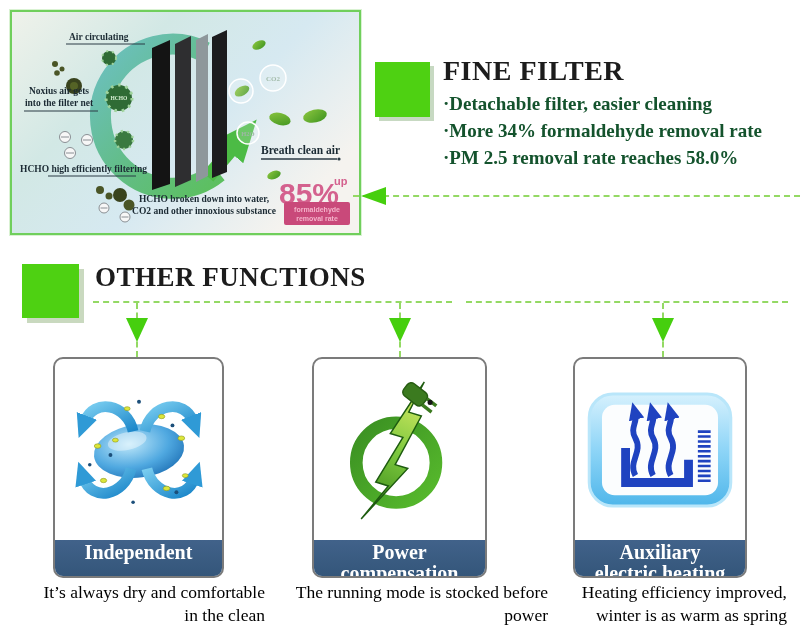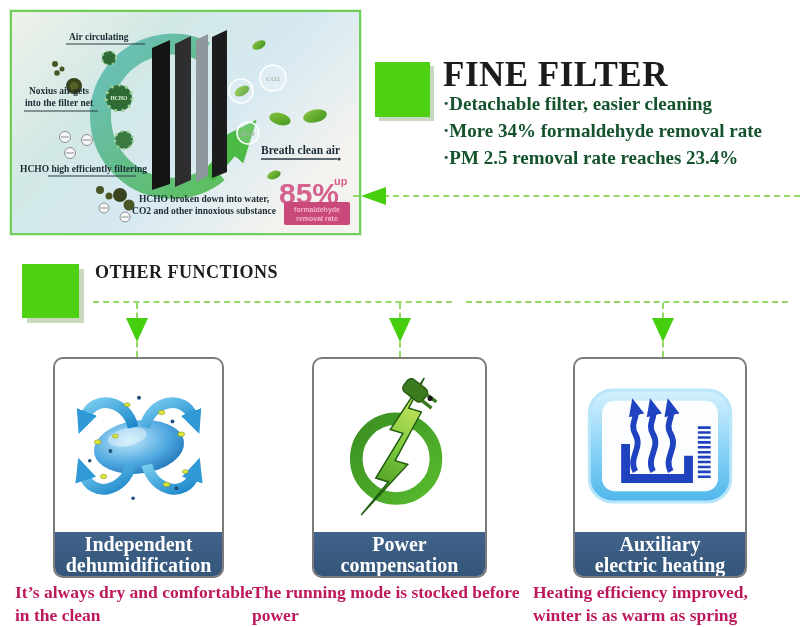--- a/index.html
+++ b/index.html
@@ -7,52 +7,52 @@
         font-family:"Liberation Serif", serif;}
 
   
   .hero{position:absolute;left:10px;top:10px;width:347px;height:221px;
         border:2px solid #70cf5c;box-shadow:0 0 0 1px #d9f2d2;}
   .hero svg{display:block;}
 
   
   .ff-square{position:absolute;left:375px;top:62px;width:55px;height:55px;background:#4ed112;
              box-shadow:4px 4px 0 rgba(130,170,120,.45);}
-  .ff-title{position:absolute;left:443px;top:55px;font-size:35px;font-weight:bold;color:#1c1c1c;
+  .ff-title{position:absolute;left:443px;top:55px;font-size:28px;font-weight:bold;color:#1c1c1c;
             letter-spacing:.5px;font-family:Liberation Serif, serif;}
   .ff-bullets{position:absolute;left:443px;top:90px;font-size:19px;font-weight:bold;color:#14532d;
               line-height:27px;white-space:nowrap;}
 
   .dash-line{border-top:2.5px dashed #94d964;position:absolute;height:0;}
   .arrow-left-line{left:353px;top:195px;width:447px;}
   .arrow-left-head{position:absolute;left:361px;top:187px;width:0;height:0;
       border-top:9px solid transparent;border-bottom:9px solid transparent;
       border-right:25px solid #46cf0e;}
 
   
   .of-square{position:absolute;left:22px;top:264px;width:57px;height:54px;background:#4ed112;
              box-shadow:5px 5px 0 rgba(120,160,95,.4);}
-  .of-title{position:absolute;left:95px;top:262px;font-size:18px;font-weight:bold;color:#1c1c1c;
+  .of-title{position:absolute;left:95px;top:262px;font-size:27px;font-weight:bold;color:#1c1c1c;
             letter-spacing:.5px;}
   .of-line-1{left:93px;top:301px;width:359px;border-top:2px dashed #94d964;}
   .of-line-2{left:466px;top:301px;width:322px;border-top:2px dashed #94d964;}
 
   .v-dash{position:absolute;top:303px;height:54px;width:0;border-left:2px dashed #94d964;}
   .v-head{position:absolute;top:318px;width:0;height:0;
       border-left:11px solid transparent;border-right:11px solid transparent;
       border-top:24px solid #46cf0e;}
 
   
   .card{position:absolute;top:357px;height:221px;background:#fff;border:2px solid #7b7b7b;
         border-radius:10px;overflow:hidden;display:flex;flex-direction:column;box-sizing:border-box;}
   .card-icon{flex:1;display:flex;align-items:center;justify-content:center;}
-  .card-banner{height:44px;background:linear-gradient(#41628a,#34567a);color:#ffffff;
+  .card-banner{height:36px;background:linear-gradient(#41628a,#34567a);color:#ffffff;
         text-align:center;font-size:20px;font-weight:bold;line-height:21px;padding-top:2px;
         box-sizing:border-box;}
-  .caption{position:absolute;top:581px;text-align:left;color:#be185d;font-weight:bold;
+  .caption{position:absolute;top:581px;text-align:right;color:#000000;font-weight:normal;
         font-size:17.5px;line-height:23px;}
 </style>
 </head>
 <body>
 
 <div class="page">
 
   <div class="hero">
     <svg width="347" height="221" viewBox="0 0 347 221">
       <defs>
@@ -170,21 +170,21 @@
         <text x="305" y="209" text-anchor="middle" font-size="7" font-weight="bold" fill="#f4b2ca">removal rate</text>
       </g>
     </svg>
   </div>
 
   <div class="ff-square"></div>
   <div class="ff-title">FINE FILTER</div>
   <div class="ff-bullets">
     <div>·Detachable filter, easier cleaning</div>
     <div>·More 34% formaldehyde removal rate</div>
-    <div>·PM 2.5 removal rate reaches 23.4%</div>
+    <div>·PM 2.5 removal rate reaches 58.0%</div>
   </div>
   <div class="dash-line arrow-left-line"></div>
   <div class="arrow-left-head"></div>
 
   <div class="of-square"></div>
   <div class="of-title">OTHER FUNCTIONS</div>
   <div class="dash-line of-line-1"></div>
   <div class="dash-line of-line-2"></div>
 
   <div class="v-dash" style="left:136px;"></div>
@@ -234,21 +234,20 @@
             <circle cx="70" cy="16" r="2"></circle>
             <circle cx="104" cy="40" r="2"></circle>
           <circle cx="20" cy="80" r="1.8"></circle>
             <circle cx="108" cy="108" r="2"></circle>
             <circle cx="64" cy="118" r="1.8"></circle>
         </g>
       </svg>
     </div>
     <div class="card-banner">
       <div>Independent</div>
-      <div>dehumidification</div>
     </div>
   </div>
 
   <div class="card" style="left:312px;width:175px;">
     <div class="card-icon">
       <svg width="136" height="148" viewBox="0 0 140 150">
         <defs>
           <linearGradient id="ringGrad2" x1="0" y1="0" x2="1" y2="1">
             <stop offset="0" stop-color="#3a8f22"></stop>
               <stop offset="1" stop-color="#58bb2d"></stop>

